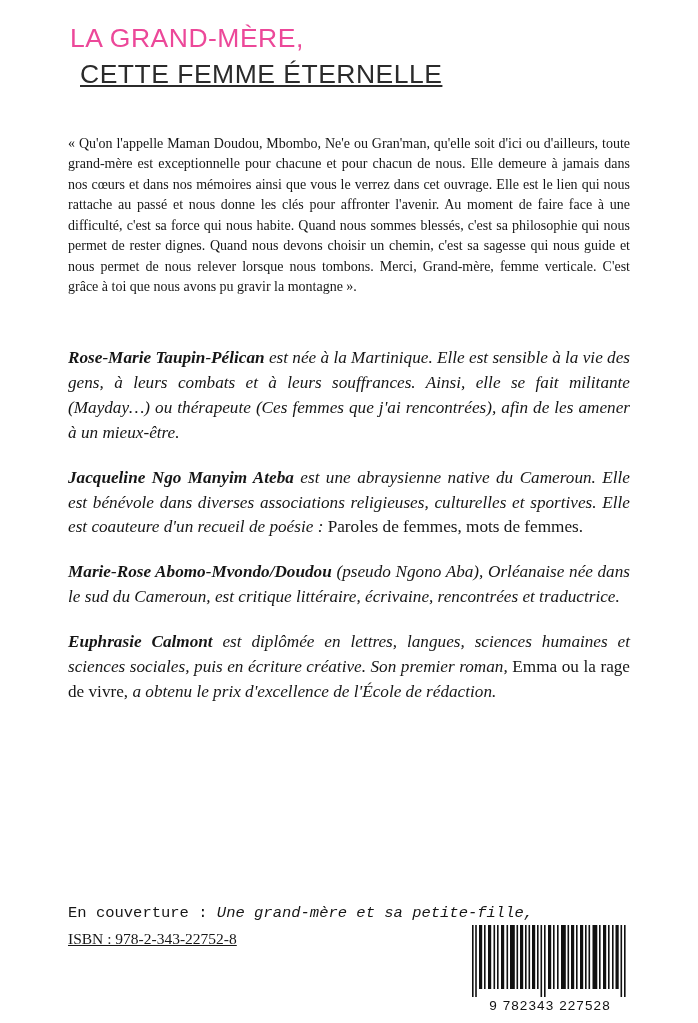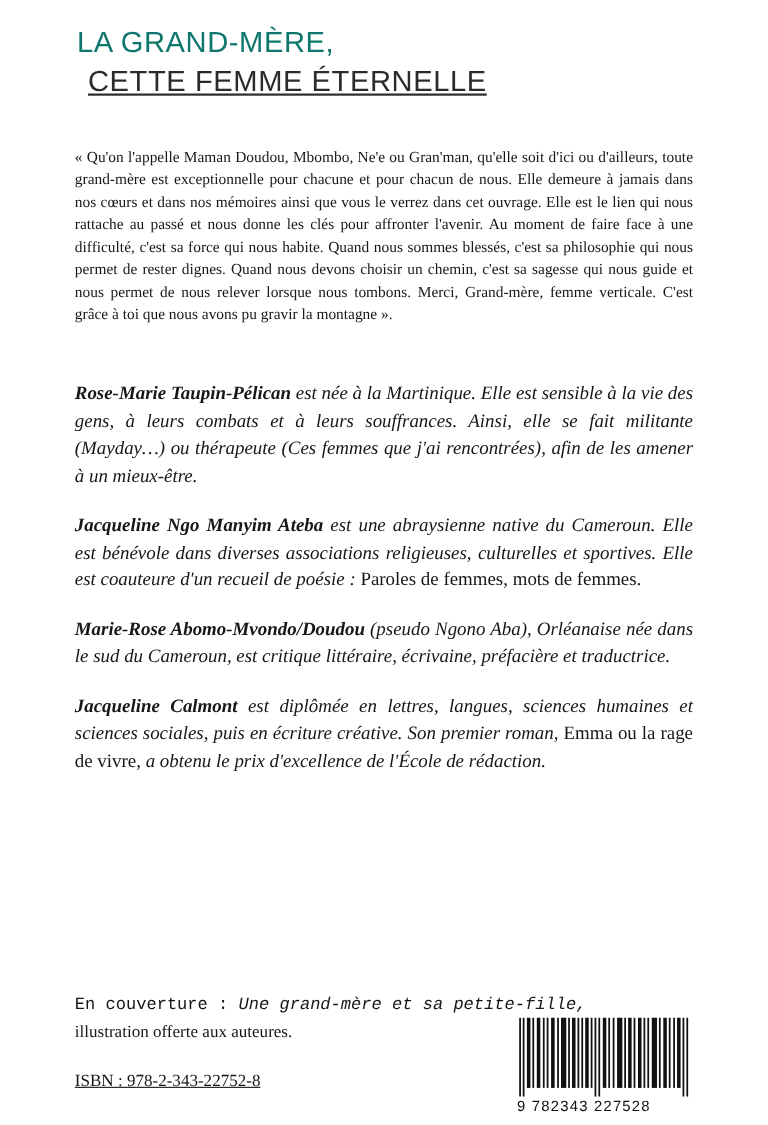--- a/index.html
+++ b/index.html
@@ -31,21 +31,21 @@
   }
 
   
   .title-block {
     margin-bottom: 42px;
   }
   .title-line1 {
     font-family: "Liberation Sans", sans-serif;
     font-size: 26.5px;
     letter-spacing: 0.5px;
-    color: #0f766e;
+    color: #ec4899;
     text-transform: uppercase;
     font-weight: 400;
     line-height: 1.28;
     margin: 0 0 2px 2px;
   }
   .title-line2 {
     font-family: "Liberation Sans", sans-serif;
     font-size: 26.5px;
     letter-spacing: 0.5px;
     color: #2b2b2b;
@@ -127,20 +127,21 @@
   }
   .barcode {
     width: 160px;
     height: 72px;
     display: block;
   }
   .barcode-digits {
     font-family: "Liberation Sans", sans-serif;
     font-size: 13.5px;
     letter-spacing: 1.1px;
+    text-align: center;
     margin-top: 1px;
     color: #111;
   }
 </style>
 </head>
 <body>
 
 <div class="page">
 
   <div class="content">
@@ -156,35 +157,34 @@
 
       <p class="bio">
         <span class="name">Rose-Marie Taupin-Pélican</span><span> est née à la Martinique. Elle est sensible à la vie des gens, à leurs combats et à leurs souffrances. Ainsi, elle se fait militante (Mayday…) ou thérapeute (Ces femmes que j'ai rencontrées), afin de les amener à un mieux-être.</span><span class="roman"></span><span></span>
       </p>
 
       <p class="bio">
         <span class="name">Jacqueline Ngo Manyim Ateba</span><span> est une abraysienne native du Cameroun. Elle est bénévole dans diverses associations religieuses, culturelles et sportives. Elle est coauteure d'un recueil de poésie : </span><span class="roman">Paroles de femmes, mots de femmes.</span><span></span>
       </p>
 
       <p class="bio">
-        <span class="name">Marie-Rose Abomo-Mvondo/Doudou</span><span> (pseudo Ngono Aba), Orléanaise née dans le sud du Cameroun, est critique littéraire, écrivaine, préfacière et traductrice.</span><span class="roman"></span><span></span>
-      </p>
-
-      <p class="bio">
-        <span class="name">Jacqueline Calmont</span><span> est diplômée en lettres, langues, sciences humaines et sciences sociales, puis en écriture créative. Son premier roman, </span><span class="roman">Emma ou la rage de vivre,</span><span> a obtenu le prix d'excellence de l'École de rédaction.</span>
+        <span class="name">Marie-Rose Abomo-Mvondo/Doudou</span><span> (pseudo Ngono Aba), Orléanaise née dans le sud du Cameroun, est critique littéraire, écrivaine, rencontrées et traductrice.</span><span class="roman"></span><span></span>
+      </p>
+
+      <p class="bio">
+        <span class="name">Euphrasie Calmont</span><span> est diplômée en lettres, langues, sciences humaines et sciences sociales, puis en écriture créative. Son premier roman, </span><span class="roman">Emma ou la rage de vivre,</span><span> a obtenu le prix d'excellence de l'École de rédaction.</span>
       </p>
 
     </div>
   </div>
 
   <div class="footer">
     <div class="cover-line">
       <span>En couverture : </span><span class="ital">Une grand-mère et sa petite-fille,</span>
     </div>
-    <div class="illus-line">illustration offerte aux auteures.</div>
     <div class="isbn">ISBN : 978-2-343-22752-8</div>
   </div>
 
   <div class="barcode-wrap">
     <svg class="barcode" viewBox="0 0 160 72" preserveAspectRatio="none">
       <rect x="0" y="0" width="160" height="72" fill="#ffffff"></rect>
       <g fill="#111111">
         <rect x="2" y="0" width="1.6" height="72"></rect>
         <rect x="5.2" y="0" width="1.6" height="72"></rect>
         <rect x="9" y="0" width="3.2" height="64"></rect>

